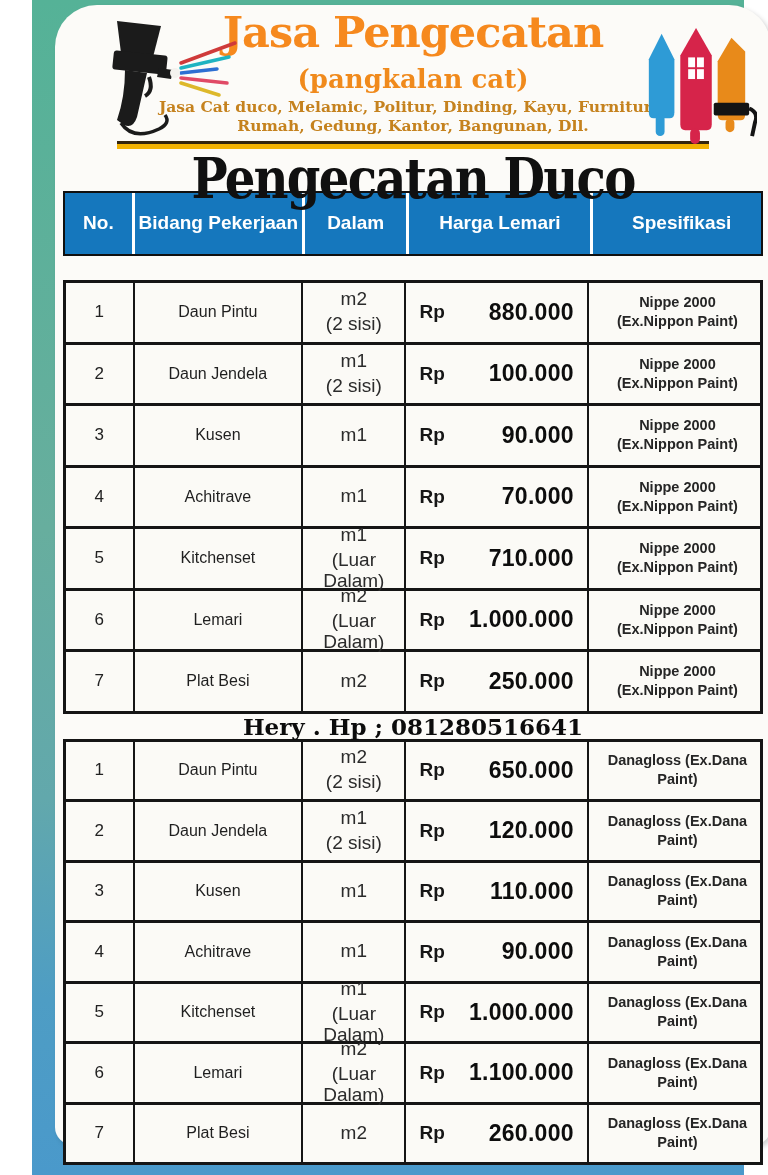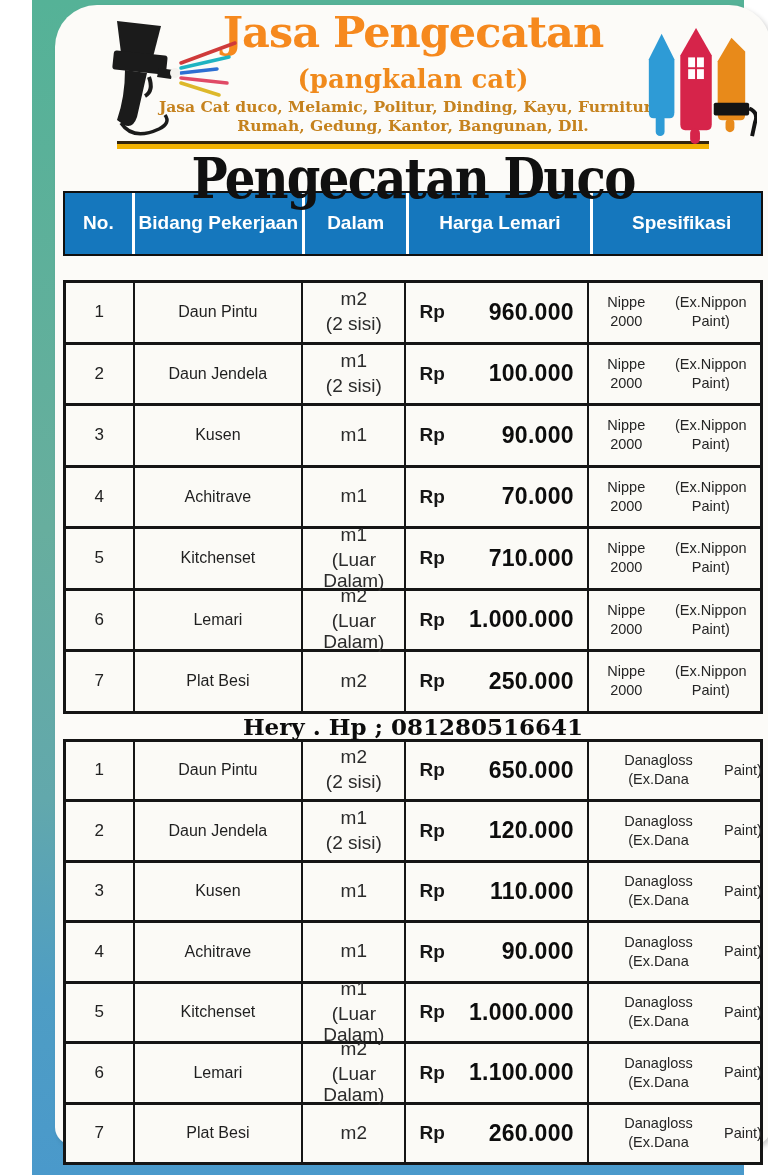--- a/index.html
+++ b/index.html
@@ -64,21 +64,21 @@
   .w-luas{flex:0 0 14.6%;max-width:14.6%;}
   .w-harga{flex:0 0 26%;max-width:26%;}
   .w-spec{flex:0 0 25.8%;max-width:25.8%;box-sizing:border-box;}
   .c.no{font-size:17px;color:#222222;}
   .c.item{font-size:16px;color:#1f1f1f;}
   .c.luas{flex-direction:column;font-size:19px;color:#2b2b2b;line-height:1.1;gap:4px;}
   .c.luas span:empty{display:none;}
   .c.harga{justify-content:flex-start;}
   .rp{margin-left:13px;font-weight:bold;font-size:19px;color:#161616;}
   .val{flex:1;text-align:right;margin-right:13px;font-weight:bold;font-size:23px;color:#0d0d0d;letter-spacing:.3px;}
-  .c.spec{flex-direction:row;font-size:14.5px;color:#262626;line-height:1.3;padding:16px 4px;}
+  .c.spec{flex-direction:column;font-size:14.5px;color:#262626;line-height:1.3;padding:16px 4px;font-weight:bold;}
   .c.spec span:empty{display:none;}
   .contact{
     height:25px;display:flex;align-items:center;justify-content:center;
     font-family:"DejaVu Serif",serif;font-weight:bold;font-size:23px;color:#0c0c0c;
   }
 </style>
 </head>
 <body>
 
 <div class="band"></div>
@@ -147,21 +147,21 @@
 
     <div class="trow">
       <div class="c no w-no">1</div>
       <div class="c item w-item">Daun Pintu</div>
       <div class="c luas w-luas">
         <span>m2</span>
         <span>(2 sisi)</span>
       </div>
       <div class="c harga w-harga">
         <span class="rp">Rp</span>
-        <span class="val">960.000</span>
+        <span class="val">880.000</span>
       </div>
       <div class="c spec w-spec">
         <span>Nippe 2000</span>
         <span>(Ex.Nippon Paint)</span>
       </div>
     </div>
 
     <div class="trow">
       <div class="c no w-no">2</div>
       <div class="c item w-item">Daun Jendela</div>

